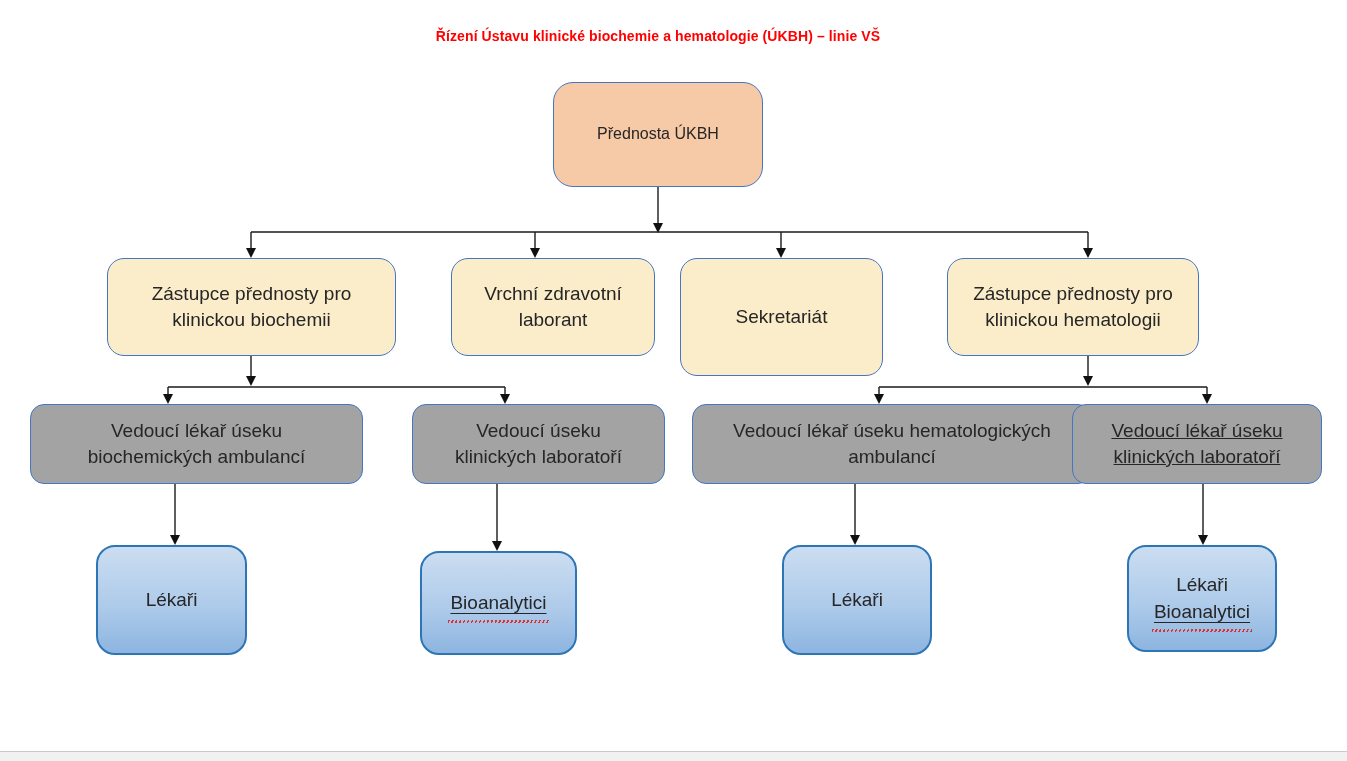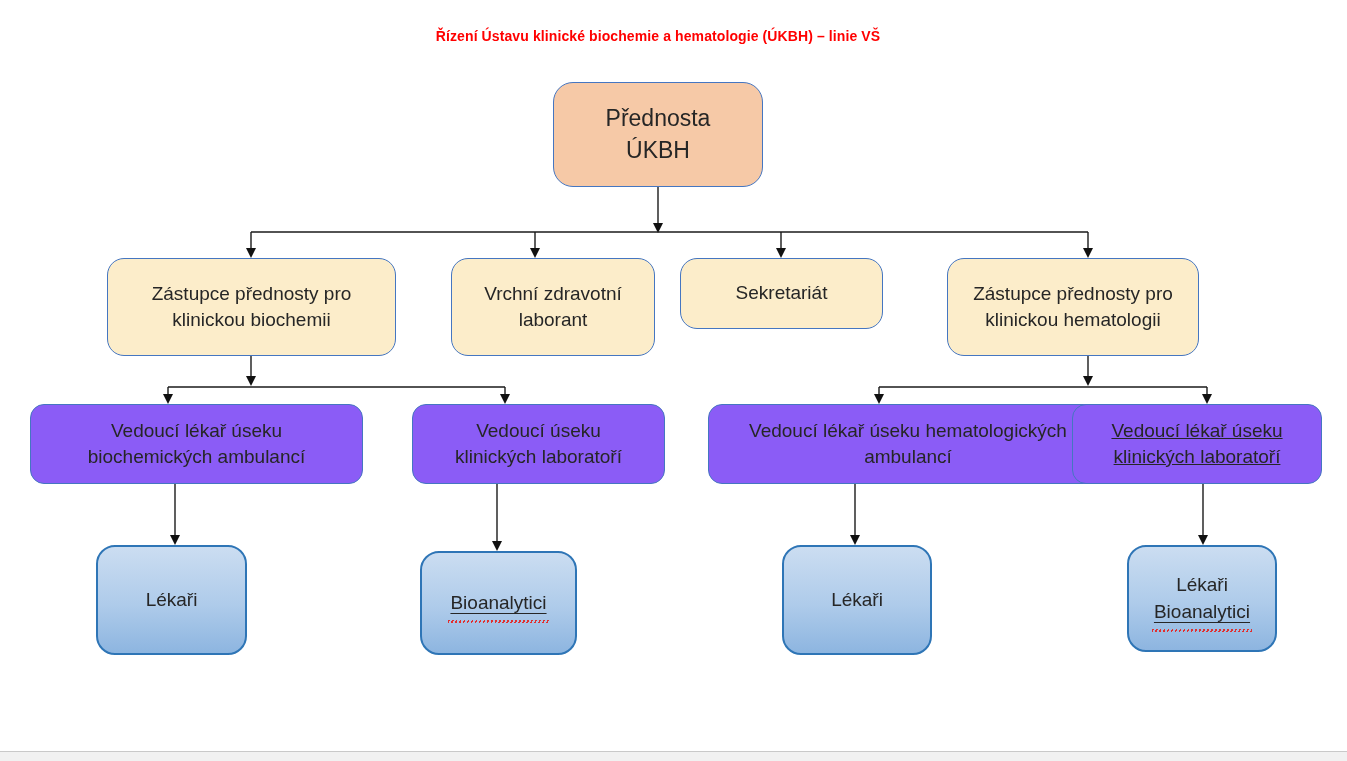--- a/index.html
+++ b/index.html
@@ -40,29 +40,29 @@
     text-align: center;
     color: #262626;
     font-size: 19px;
     line-height: 1.38;
     padding: 6px 24px;
   }
   .lvl-root {
     background: #F6C9A7;
     border: 1.6px solid #4576C1;
     border-radius: 20px;
-    font-size: 23px;
+    font-size: 16px;
   }
   .lvl2 {
     background: #FCEDCA;
     border: 1.6px solid #4576C1;
     border-radius: 17px;
   }
   .lvl3 {
-    background: #8b5cf6;
+    background: #a3a3a3;
     border: 1.6px solid #4576C1;
     border-radius: 14px;
   }
   .lvl4 {
     background: linear-gradient(to bottom, #CBDDF1 0%, #AECBEA 55%, #8DB5E0 100%);
     border: 2px solid #2E75B6;
     border-radius: 19px;
   }
   .underlined { text-decoration: underline; text-decoration-thickness: 1.4px; text-underline-offset: 4px; }
   .misspelled { position: relative; display: inline-block; }
@@ -130,34 +130,34 @@
   <div class="node lvl-root" style="left:553px; top:82px; width:210px; height:105px;">
     <span>Přednosta ÚKBH</span>
   </div>
 
   <div class="node lvl2" style="left:107px; top:258px; width:289px; height:98px;">
     <span>Zástupce přednosty pro klinickou biochemii</span>
   </div>
   <div class="node lvl2" style="left:433px; top:258px; width:204px; height:98px;margin-left:18px;">
     <span>Vrchní zdravotní laborant</span>
   </div>
-  <div class="node lvl2" style="left:680px; top:258px; width:203px; height:71px;">
+  <div class="node lvl2" style="left:680px; top:258px; width:203px; height:118px;">
     <span>Sekretariát</span>
   </div>
   <div class="node lvl2" style="left:947px; top:258px; width:252px; height:98px;">
     <span>Zástupce přednosty pro klinickou hematologii</span>
   </div>
 
   <div class="node lvl3" style="left:30px; top:404px; width:333px; height:80px;">
     <span>Vedoucí lékař úseku biochemických ambulancí</span>
   </div>
   <div class="node lvl3" style="left:380px; top:404px; width:253px; height:80px;margin-left:32px;">
     <span>Vedoucí úseku klinických laboratoří</span>
   </div>
-  <div class="node lvl3" style="left:708px; top:404px; width:400px; height:80px;text-align:center;">
+  <div class="node lvl3" style="left:692px; top:404px; width:400px; height:80px;text-align:center;">
     <span>Vedoucí lékař úseku hematologických ambulancí</span>
   </div>
   <div class="node lvl3" style="left:1072px; top:404px; width:250px; height:80px;text-decoration:underline;">
     <span>Vedoucí lékař úseku klinických laboratoří</span>
   </div>
 
   <div class="node lvl4" style="left:96px; top:545px; width:151px; height:110px;">
     <span>Lékaři</span>
   </div>
   <div class="node lvl4" style="left:420px; top:551px; width:157px; height:104px;">

